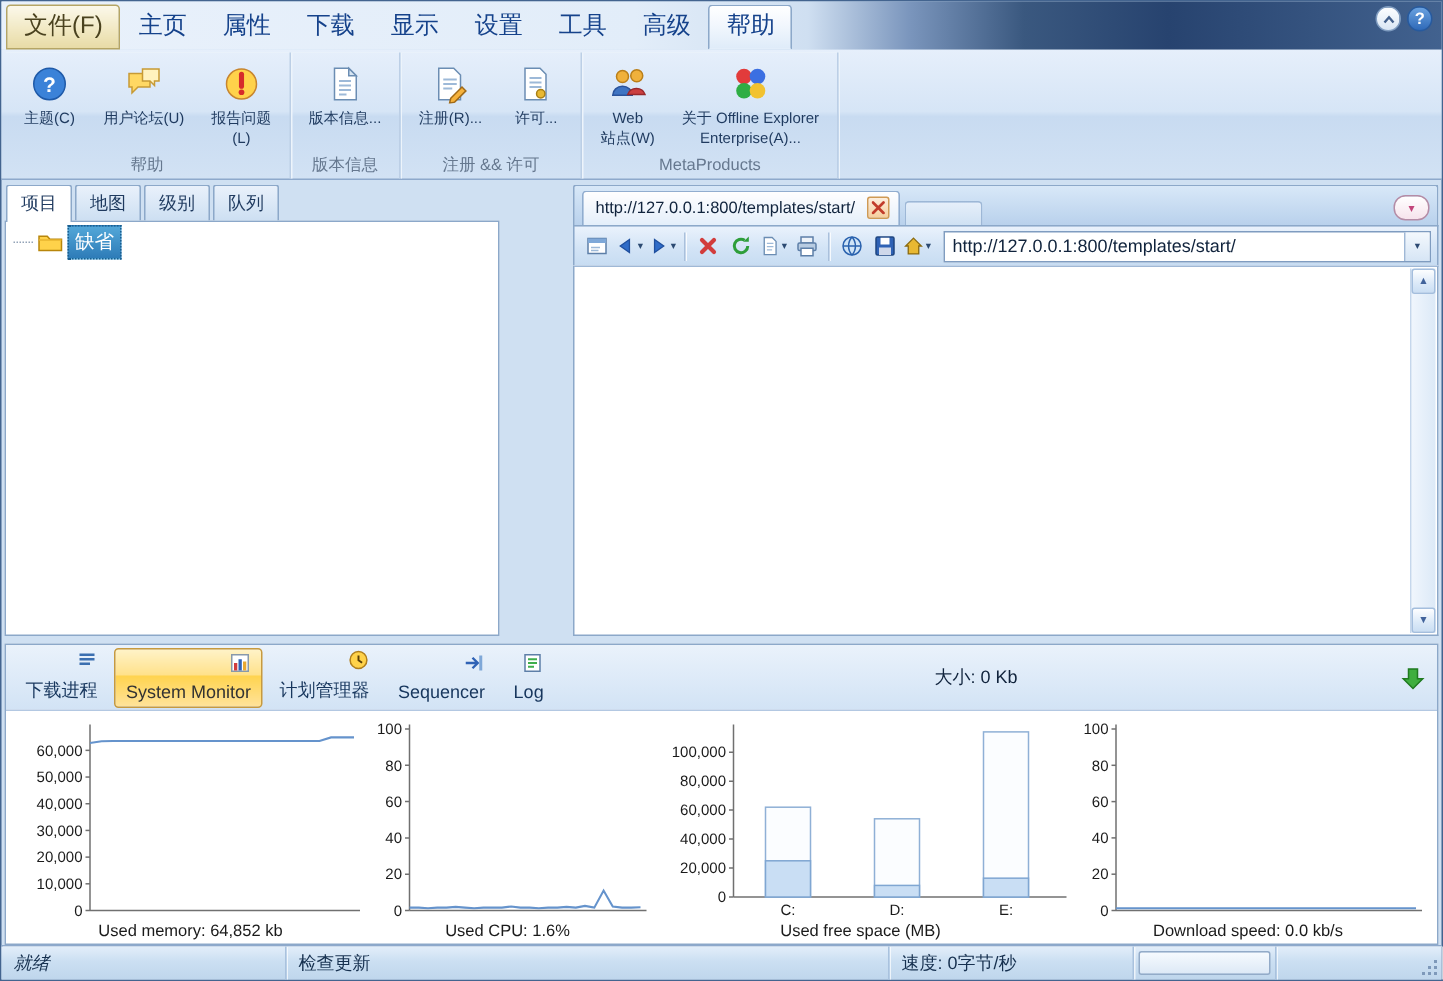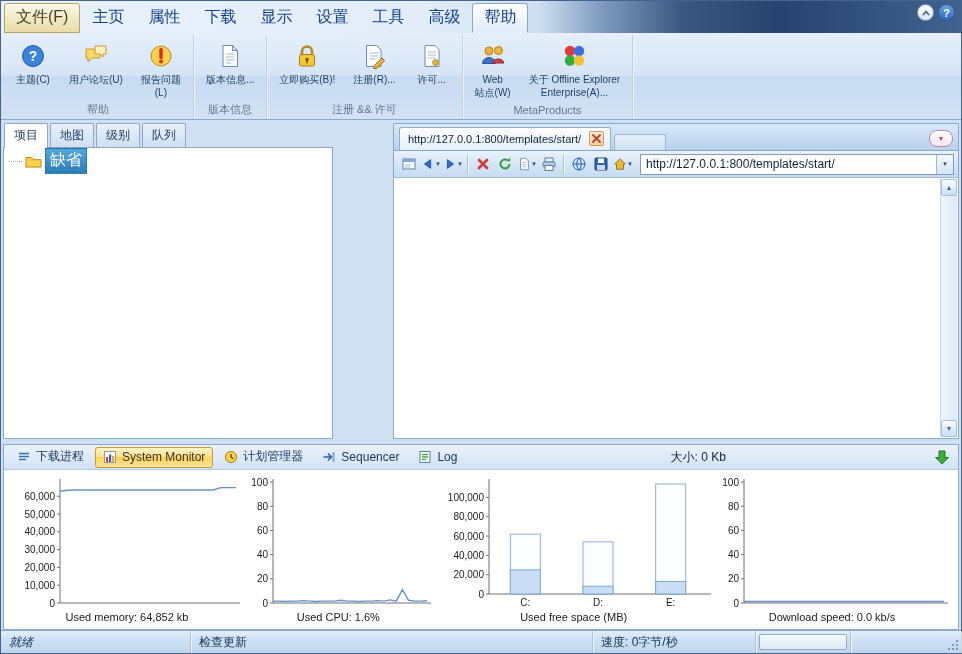--- a/index.html
+++ b/index.html
@@ -25,30 +25,30 @@
     border-bottom:1px solid #8ea9cc; display:flex; align-items:stretch; padding:2px 0 0 2px; }
   .rgroup { display:flex; flex-direction:column; padding:1px 1px 0; border-right:1px solid #bccfe6; box-shadow:1px 0 0 #edf4fb; }
   .rgroup-btns { flex:1; display:flex; align-items:stretch; padding:1px 3px; gap:2px; }
   .rgroup-label { flex:0 0 15px; text-align:center; font-size:11px; color:#66788f; padding:0 6px 2px; }
   .rbtn { display:flex; flex-direction:column; align-items:center; padding:4px 7px 1px; border-radius:3px; min-width:52px; color:#1f3a5f; text-align:center; border:1px solid transparent; }
   .rbtn .ic { width:28px; height:28px; flex:0 0 28px; display:flex; align-items:center; justify-content:center; margin-bottom:3px; }
   .rbtn .l1,.rbtn .l2 { display:block; line-height:13px; font-size:10px; white-space:nowrap; }
   .rbtn.hl { background:linear-gradient(#fff3c8,#ffe18a 45%,#ffd34e 46%,#ffe39b); border-color:#c79a3f; }
 
   
-  .main { flex:1 1 auto; min-height:0; display:flex; gap:16px; padding:3px 2px 5px; }
+  .main { flex:1 1 auto; min-height:0; display:flex; gap:5px; padding:3px 2px 5px; }
   .leftpanel { flex:0 0 330px; display:flex; flex-direction:column; }
   .ltabs { flex:0 0 22px; display:flex; align-items:flex-end; padding-left:1px; }
   .ltab { padding:3px 9px; border:1px solid #8ca8c9; border-bottom:none; border-radius:2px 2px 0 0;
     background:linear-gradient(#e9f1fb,#cddff2); margin-right:2px; color:#1f3a5f; position:relative; }
   .ltab.active { background:#fff; padding-bottom:4px; margin-bottom:-1px; z-index:2; }
   .treebox { flex:1; border:1px solid #8ca8c9; background:#fff; padding:4px 5px; }
   .treerow { display:flex; align-items:center; height:18px; gap:3px; }
   .tree-connector { width:13px; border-top:1px dotted #93a3b8; }
-  .treelabel { background:linear-gradient(#53a7d8,#2e7cb8); color:#fff; padding:1px 4px 2px; font-size:16px; border:1px dotted #1b5f8e; }
+  .treelabel { background:linear-gradient(#53a7d8,#2e7cb8); color:#fff; padding:1px 4px 2px; font-size:13px; border:1px dotted #1b5f8e; }
 
   .rightpanel { flex:1; min-width:0; display:flex; flex-direction:column;margin-left:44px; }
   .btabbar { flex:0 0 25px; background:linear-gradient(#d8e8f8,#b9d1ec); border:1px solid #8ca8c9; border-bottom:none;
     border-radius:2px 2px 0 0; display:flex; align-items:flex-end; padding:3px 5px 0; }
   .btab { display:flex; align-items:center; gap:8px; border:1px solid #91adcf; border-bottom:none; border-radius:3px 3px 0 0;
     background:linear-gradient(#fefefe,#e4eefa); padding:3px 6px 4px 8px; font-size:11px; color:#10233c; max-width:300px; }
   .btab .t { white-space:nowrap; overflow:hidden; }
   .tabclose { width:15px; height:15px; flex:0 0 15px; border-radius:2px; background:linear-gradient(#fdeedd,#f6cf9d);
     border:1px solid #cf9a54; display:flex; align-items:center; justify-content:center; }
   .btab-stub { width:52px; height:16px; border:1px solid #9db7d6; border-bottom:none; border-radius:3px 3px 0 0;
@@ -70,21 +70,21 @@
   .vscroll { position:absolute; top:1px; right:1px; bottom:1px; width:17px;
     background:linear-gradient(to right,#f0f6fd,#dce9f7); border-left:1px solid #c5d7ec;
     display:flex; flex-direction:column; justify-content:space-between; }
   .sbtn { height:17px; display:flex; align-items:center; justify-content:center; font-size:7px; color:#41639b;
     background:linear-gradient(#fdfeff,#dbe9f8 60%,#cadef3); border:1px solid #a4bedd; border-radius:2px; }
 
   
   .bottompanel { flex:0 0 186px; margin:0 2px; border:1px solid #8ca8c9; background:#fff; display:flex; flex-direction:column; }
   .bptabs { flex:0 0 24px; background:linear-gradient(#eaf2fb,#d2e3f5); border-bottom:1px solid #b3c8e2;
     display:flex; align-items:center; padding:0 5px; gap:3px; font-size:12px; }
-  .bpitem { display:flex; align-items:center; gap:5px; padding:2px 7px 3px; border-radius:3px; border:1px solid transparent; color:#17365d; white-space:nowrap; }
+  .bpitem { display:flex; align-items:flex-end; gap:5px; padding:2px 7px 3px; border-radius:3px; border:1px solid transparent; color:#17365d; white-space:nowrap;flex-direction:column; }
   .bpitem.active { background:linear-gradient(#fff3c8,#ffe18a 45%,#ffd34e 46%,#ffe39b); border-color:#c79a3f; color:#333; }
   .bpspacer { flex:1; }
   .bpsize { color:#10233c; }
   .bparrow { display:flex; align-items:center; justify-content:center; width:22px; }
   .charts { flex:1; display:flex; justify-content:space-between; align-items:flex-start; padding:4px 8px 2px; }
   .chart { display:flex; flex-direction:column; align-items:center; }
   .chart-cap { font-size:11px; color:#1a1a1a; padding-top:1px; }
 
   
   .statusbar { flex:0 0 23px; border-top:1px solid #8ea9cc; background:linear-gradient(#e3eefa,#cbdff2 45%,#bfd6ec);
@@ -178,32 +178,20 @@
           </span>
           <span class="l1">版本信息...</span>
           <span class="l2"></span>
         </div>
       </div>
       <div class="rgroup-label">版本信息</div>
     </div>
 
     <div class="rgroup">
       <div class="rgroup-btns">
-        <div class="rbtn">
-          <span class="ic">
-            <svg width="26" height="26" viewBox="0 0 26 26">
-                <path d="M8 12 v-3.5 a5 5 0 0 1 10 0 V12" fill="none" stroke="#b58a1e" stroke-width="2.6"></path>
-                <rect x="5.5" y="11.5" width="15" height="11.5" rx="2" fill="#f8c737" stroke="#a87f15"></rect>
-                <circle cx="13" cy="16.5" r="1.8" fill="#7a5a0c"></circle>
-                <rect x="12.2" y="17" width="1.6" height="3.4" fill="#7a5a0c"></rect>
-              </svg>
-          </span>
-          <span class="l1">立即购买(B)!</span>
-          <span class="l2"></span>
-        </div>
         <div class="rbtn">
           <span class="ic">
             <svg width="26" height="26" viewBox="0 0 26 26">
                 <path d="M5.5 2.5 h10 l4.5 4.5 V23.5 H5.5 z" fill="#ffffff" stroke="#6b8db3"></path>
                 <path d="M8.5 10 h9 M8.5 13 h9 M8.5 16 h6" stroke="#9db9d8" stroke-width="1.2"></path>
                 <path d="M13.5 22.5 l7.5 -7.5 2.6 2.6 -7.5 7.5 -3.4 0.8 z" fill="#f6b23c" stroke="#a06a18"></path>
               </svg>
           </span>
           <span class="l1">注册(R)...</span>
           <span class="l2"></span>

